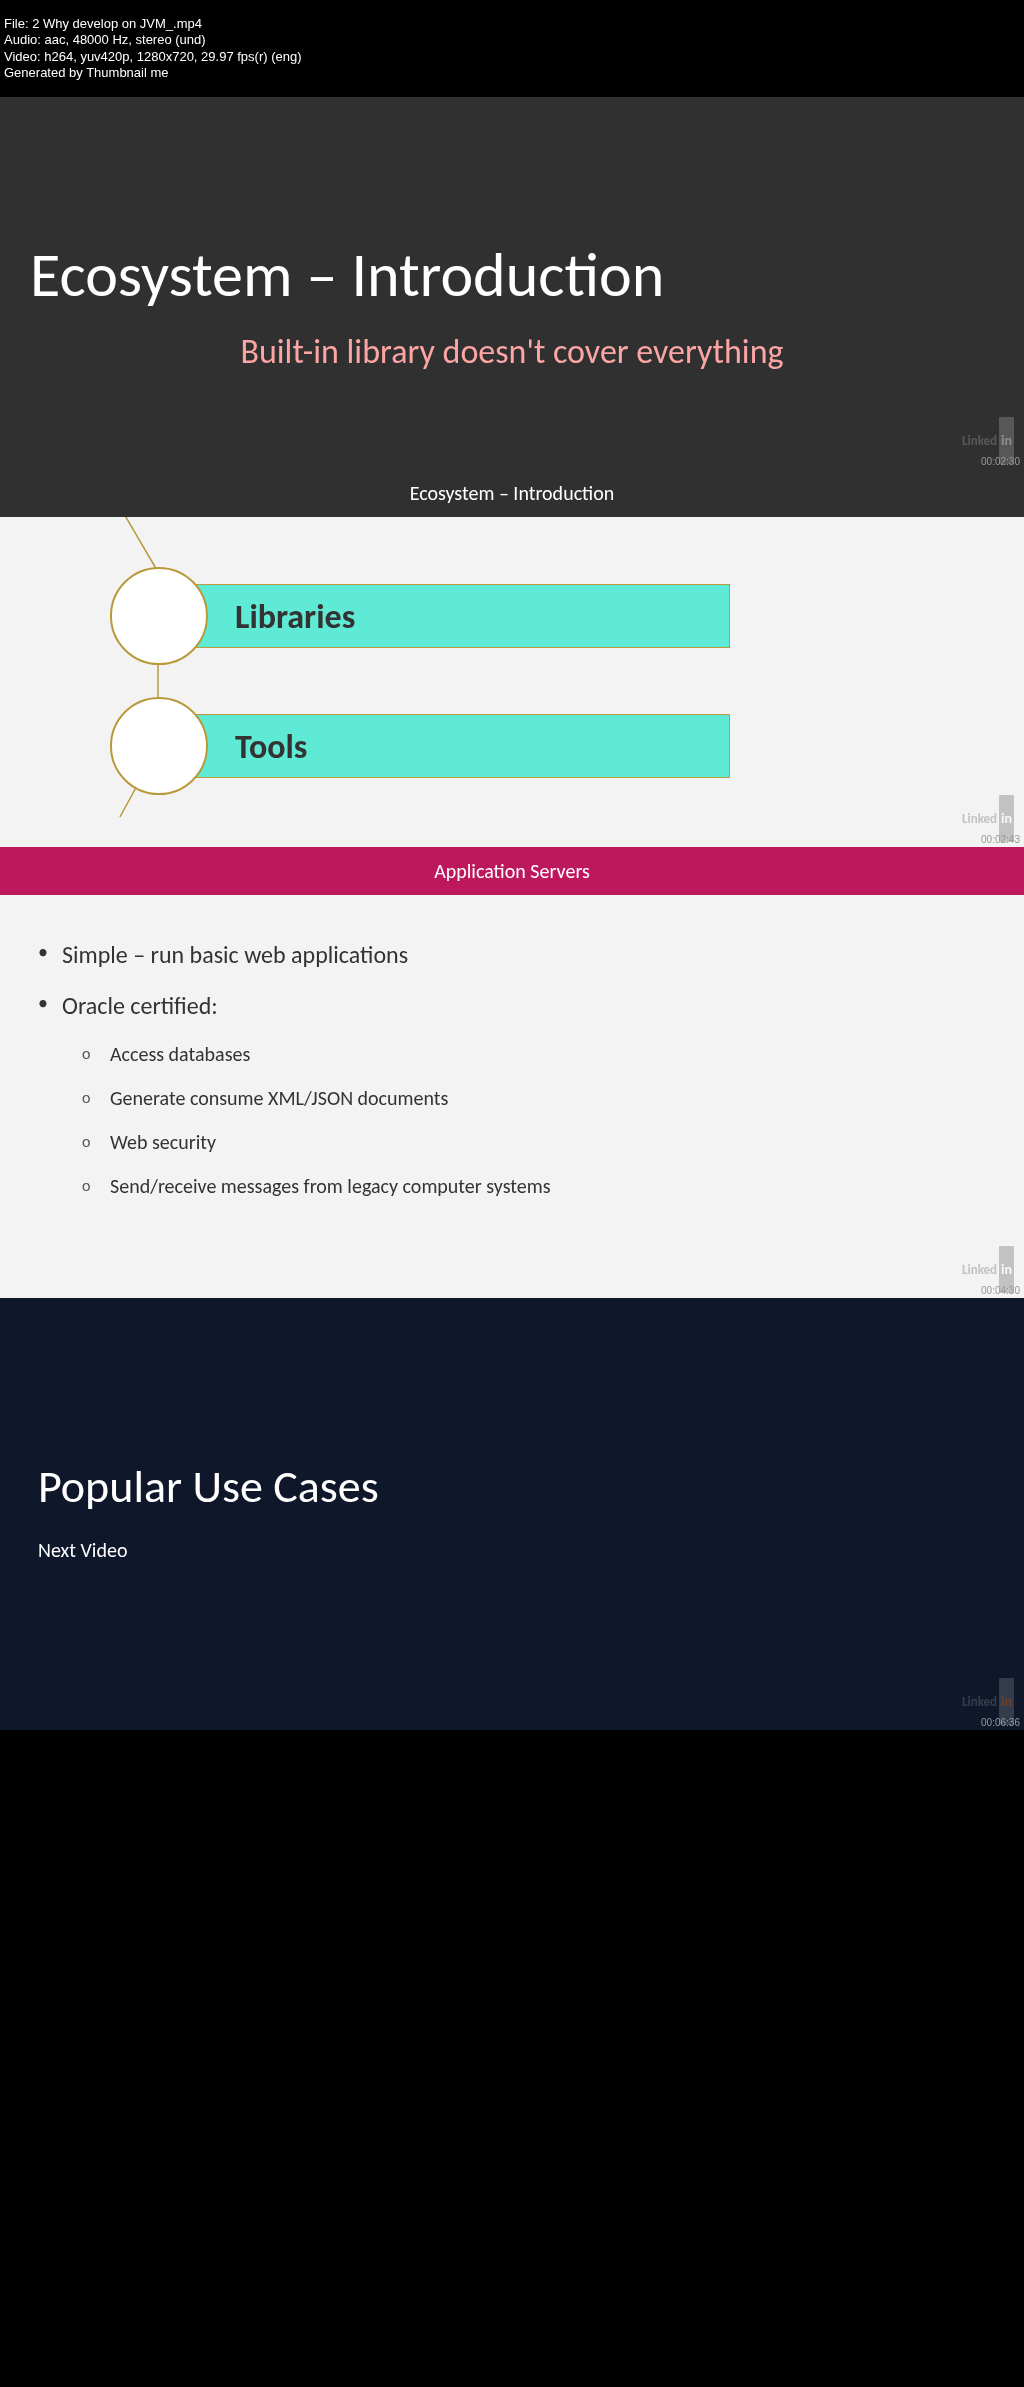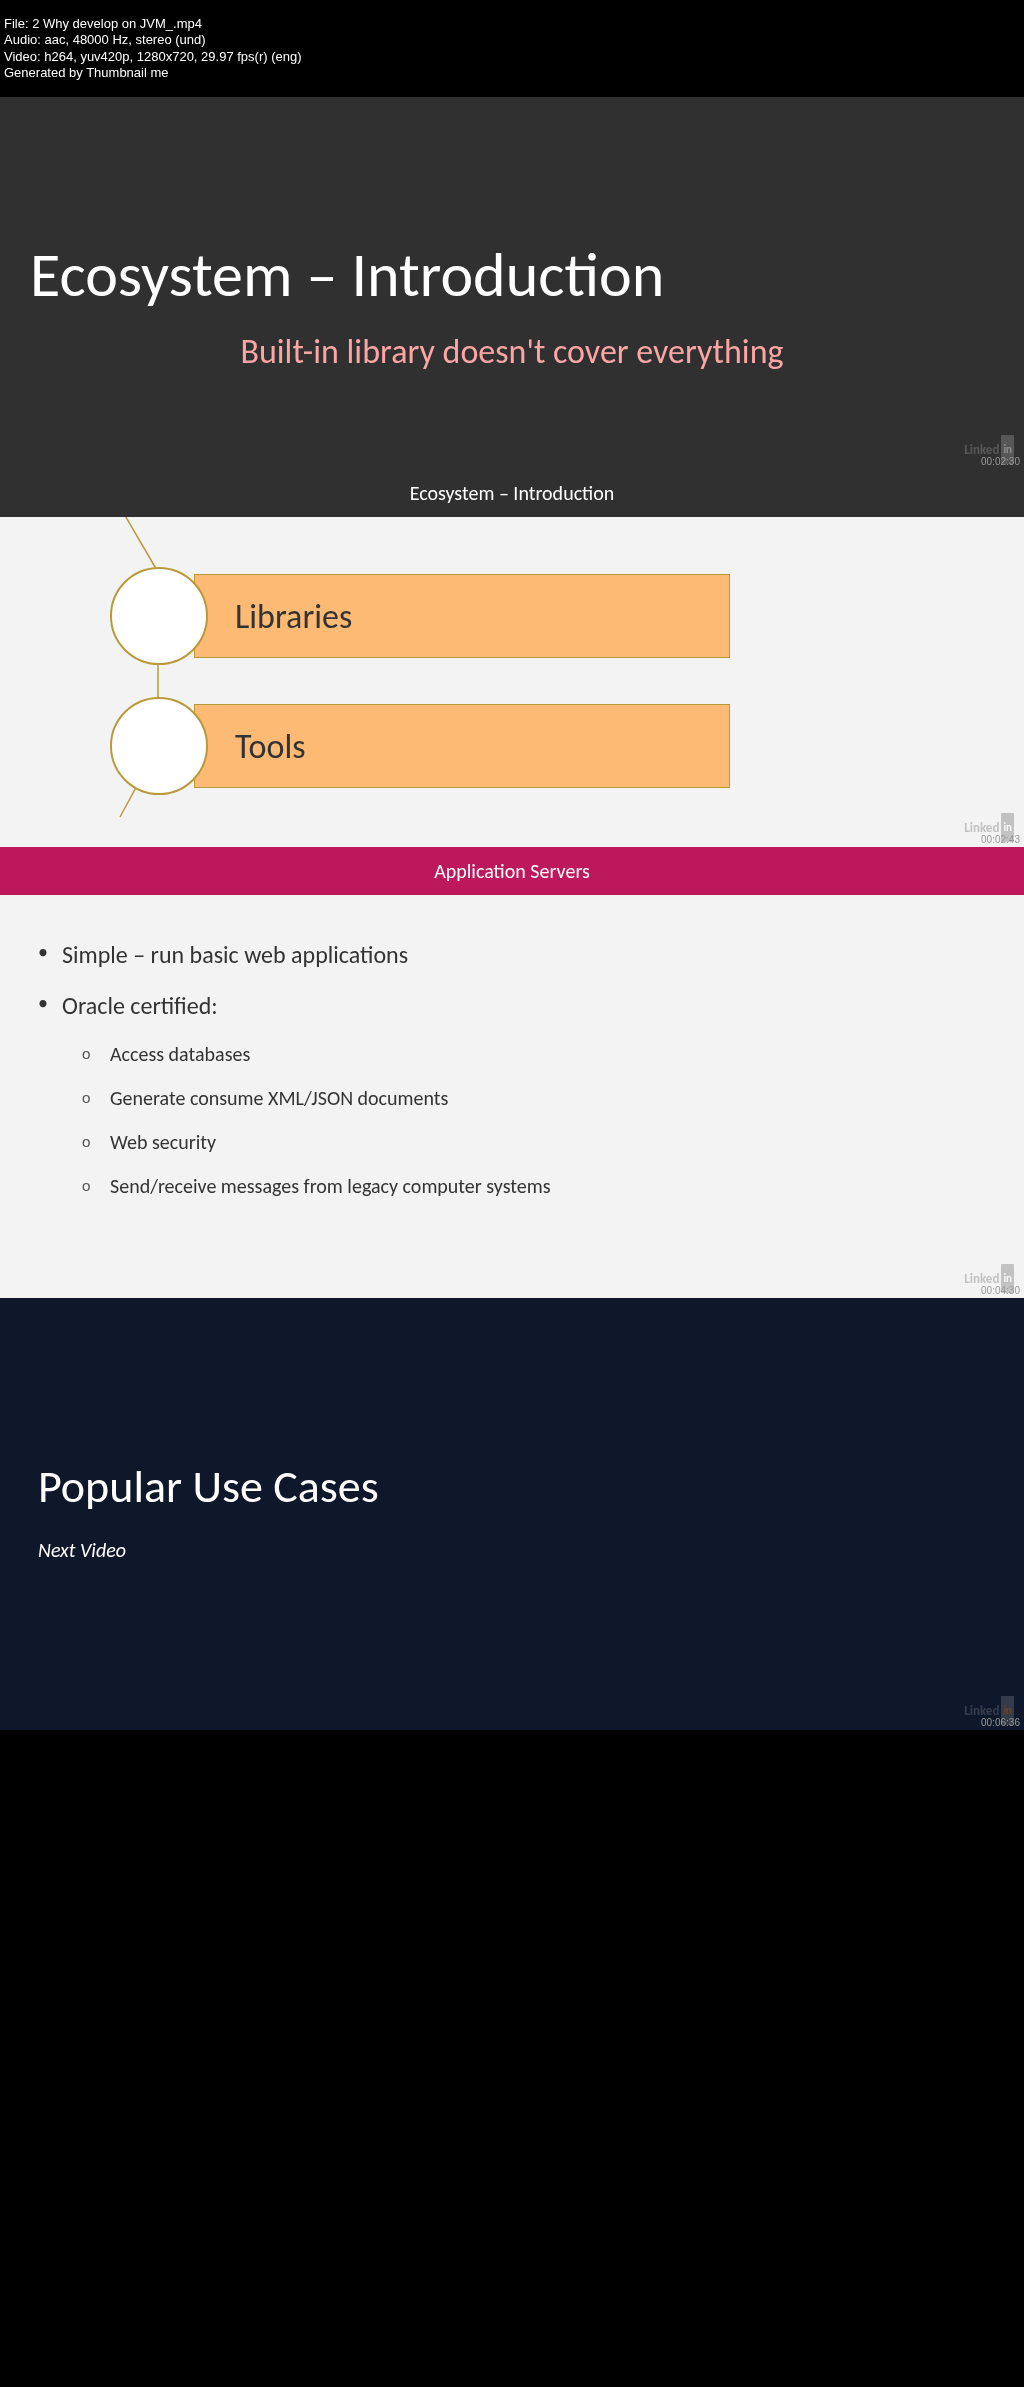--- a/index.html
+++ b/index.html
@@ -28,22 +28,22 @@
     font-weight: 600;
     opacity: 0.45;
     display: flex;
     align-items: center;
     gap: 2px;
     justify-content: center;
   }
   .watermark .ln-box {
     background: #888;
     color: #fff;
-    font-size: 11px;
-    padding: 8px 2px;
+    font-size: 14px;
+    padding: 15px 2px;
     border-radius: 1px;
   }
   .timestamp {
     position: absolute;
     right: 4px;
     bottom: 2px;
     color: #999;
     font-size: 10px;
     font-family: Arial, sans-serif;
   }
@@ -102,31 +102,31 @@
     width: 98px;
     height: 98px;
     border-radius: 50%;
     background: #fff;
     border: 2px solid #b89a3a;
     position: relative;
     z-index: 2;
     flex-shrink: 0;
   }
   .bar {
-    height: 84px;
-    background: #fdba74;
+    height: 64px;
+    background: #5eead4;
     border: 1px solid #b89a3a;
     flex: 1;
     margin-left: -14px;
     display: flex;
     align-items: center;
     padding-left: 40px;
     font-size: 34px;
     color: #333;
-    font-weight: 400;
+    font-weight: 700;
     z-index: 1;
   }
 
   
   .caption-bar2 {
     background: #be185d;
     color: #fff;
     text-align: center;
     font-size: 20px;
     padding: 12px 0;
@@ -183,21 +183,20 @@
   }
   .slide4 .title4 {
     font-size: 46px;
     font-weight: 400;
     margin-bottom: 24px;
     color: #fff;
   }
   .slide4 .sub4 {
     font-size: 20px;
     color: #fff;
-    font-style: italic;
   }
   .slide4 .watermark { color: rgba(255,255,255,0.35); }
   .slide4 .watermark .ln-box { background: rgba(255,255,255,0.35); color: #e8721c; }
 
   
   .bottom-bar {
     background: #000;
     height: 830px;
     width: 100%;
   }

